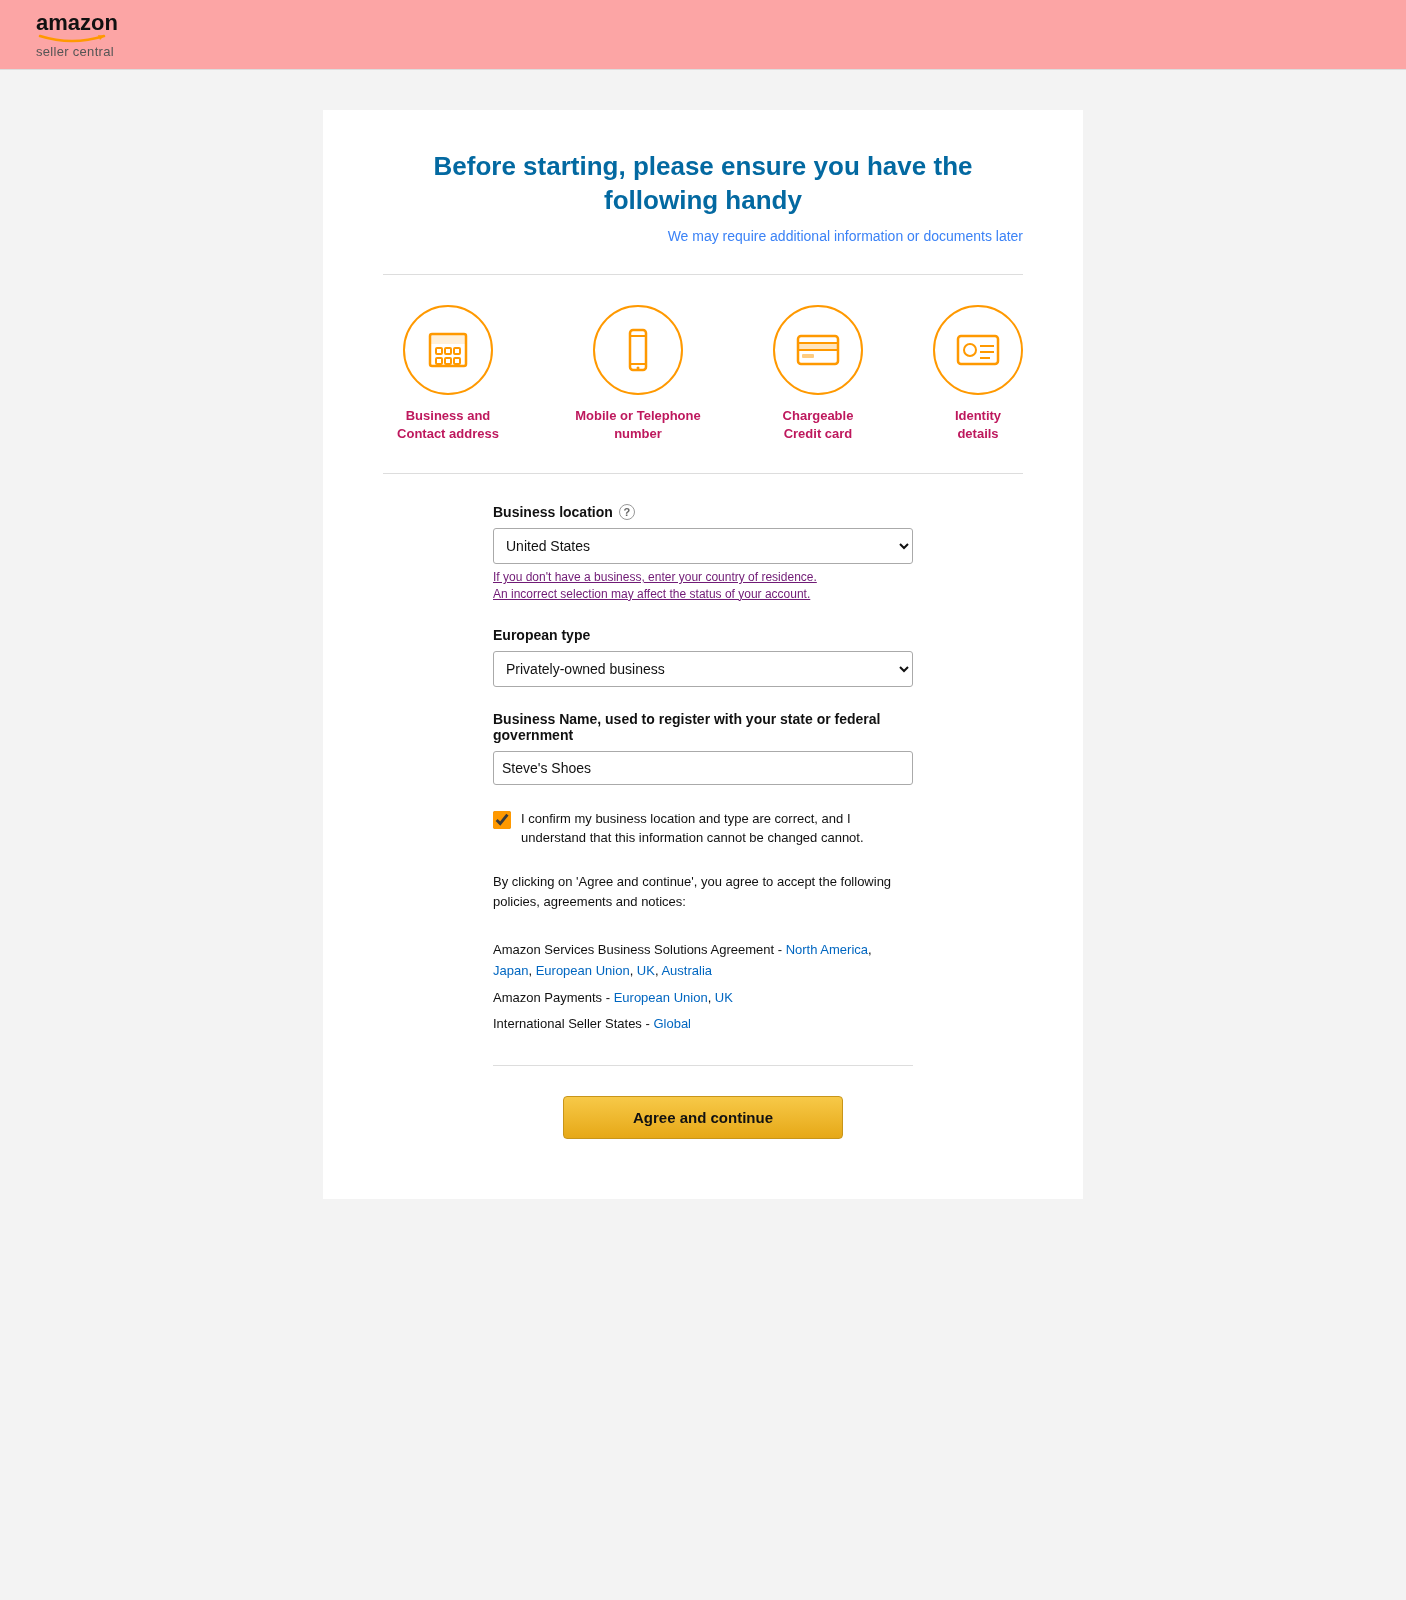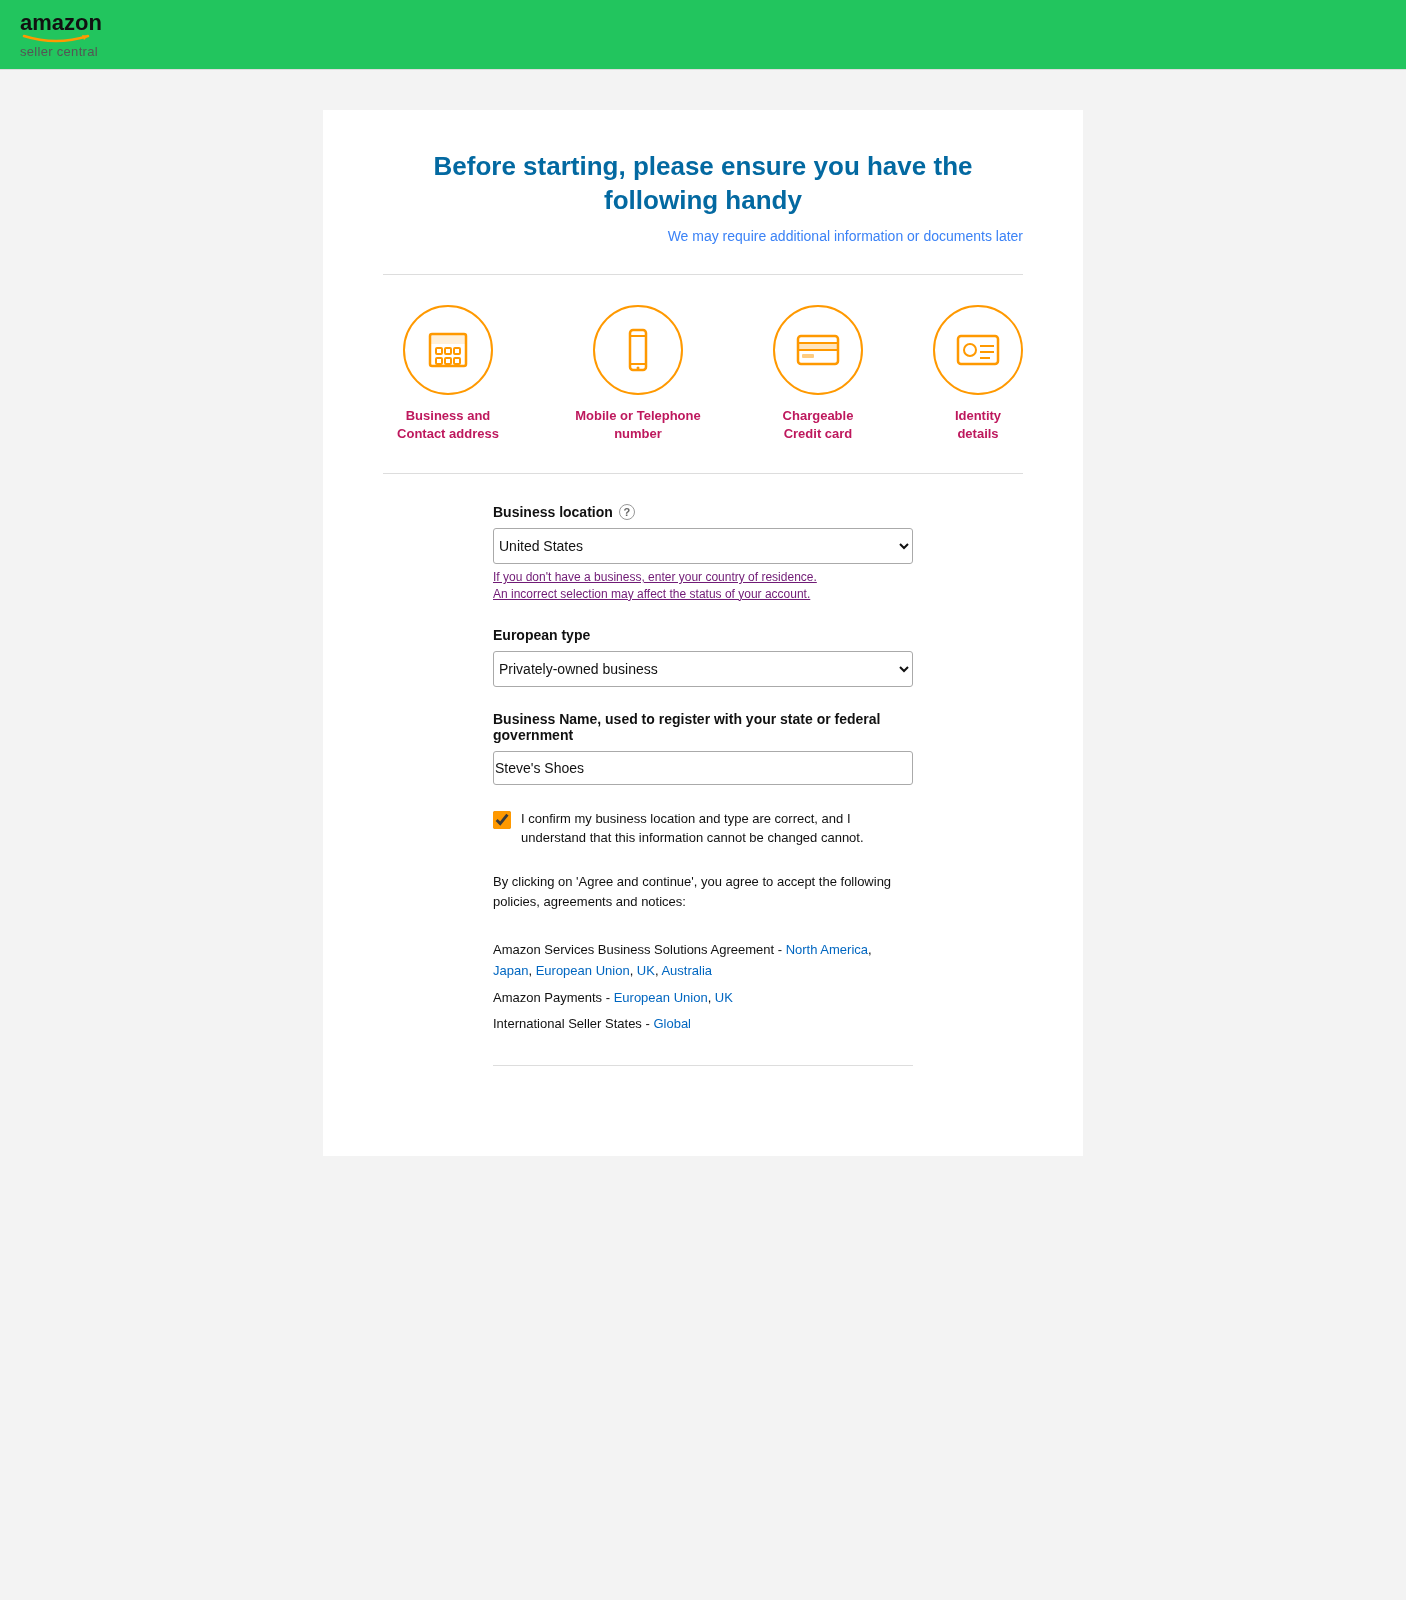--- a/index.html
+++ b/index.html
@@ -3,23 +3,23 @@
   <meta charset="utf-8">
   <style>
     * { box-sizing: border-box; margin: 0; padding: 0; }
     body {
       font-family: Arial, Helvetica, sans-serif;
       background: #f3f3f3;
       min-height: 1600px;
       width: 1406px;
     }
     .header {
-      background: #22c55e;
+      background: #fca5a5;
       border-bottom: 1px solid #ddd;
-      padding: 10px 20px;
+      padding: 10px 36px;
       display: flex;
       align-items: flex-start;
     }
     .logo-container {
       display: flex;
       flex-direction: column;
     }
     .main-content {
       background: #fff;
       max-width: 760px;
@@ -103,21 +103,21 @@
       width: 16px;
       height: 16px;
       border-radius: 50%;
       border: 1px solid #999;
       font-size: 11px;
       color: #666;
       cursor: pointer;
     }
     select, input[type="text"] {
       width: 100%;
-      padding: 8px 1px;
+      padding: 8px 8px;
       font-size: 14px;
       border: 1px solid #aaa;
       border-radius: 3px;
       background: #fff;
       color: #111;
       appearance: auto;
     }
     .field-hint {
       font-size: 12px;
       color: #701a75;
@@ -321,16 +321,17 @@
         <a href="#">UK</a>
       </p>
       <p>
         <span>International Seller States - </span>
         <a href="#">Global</a>
       </p>
     </div>
 
     <hr class="bottom-divider">
 
+    <button class="agree-btn">Agree and continue</button>
 
   </div>
 
 </div>
 
 </body></html>

